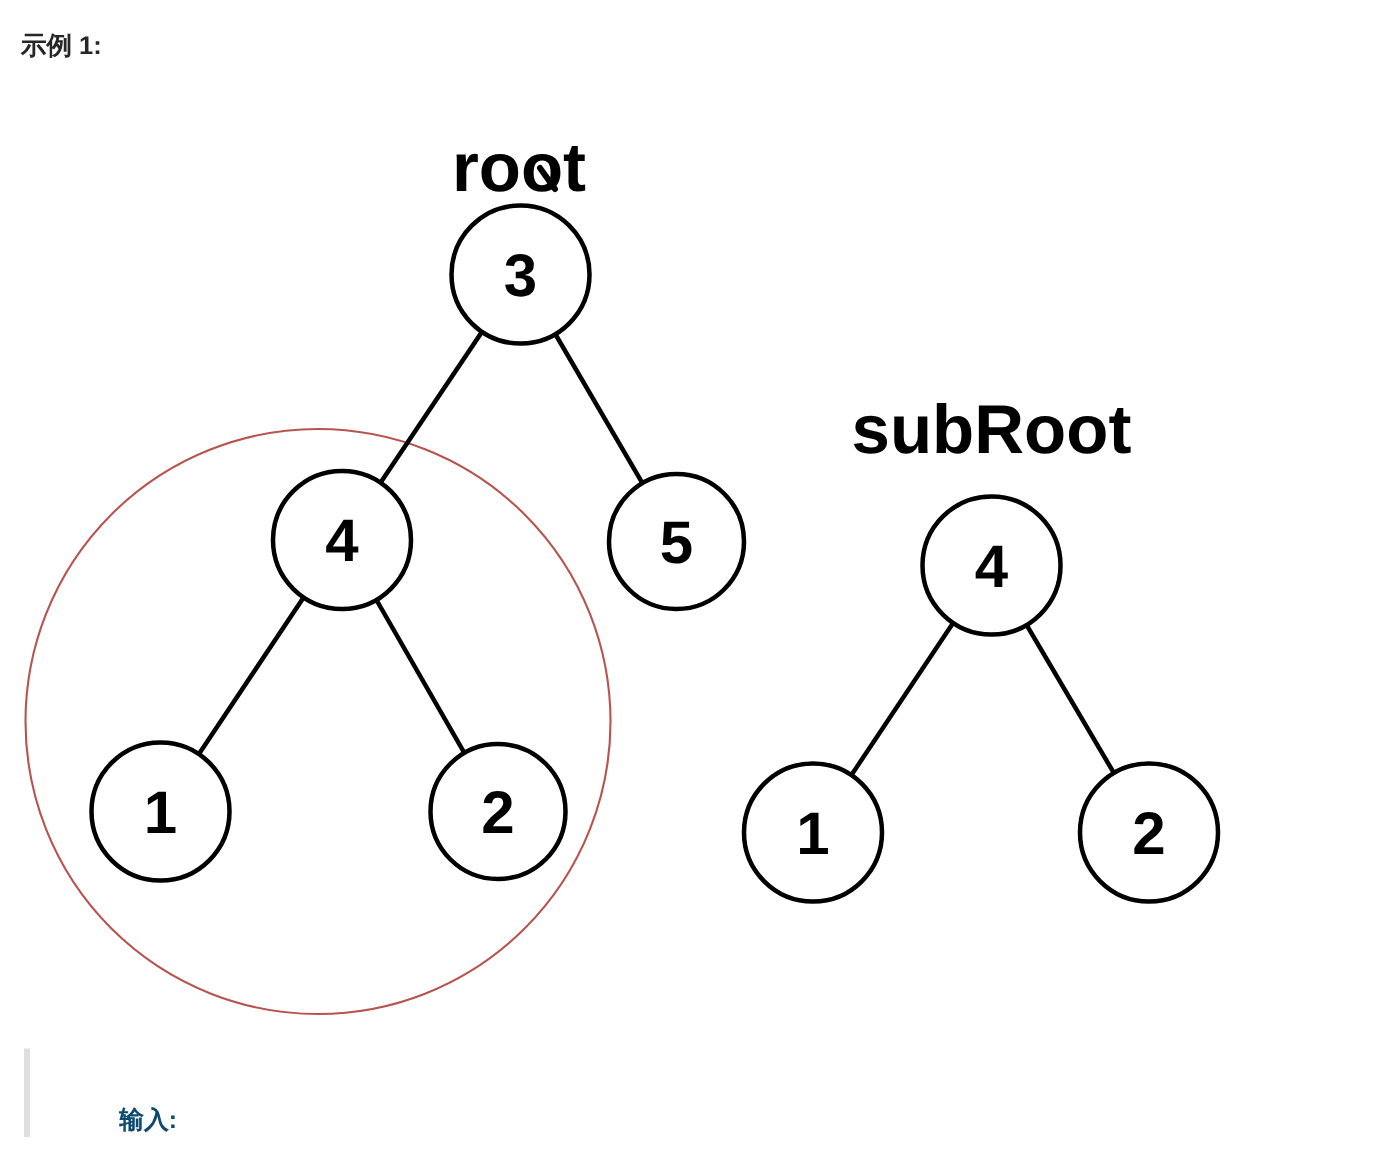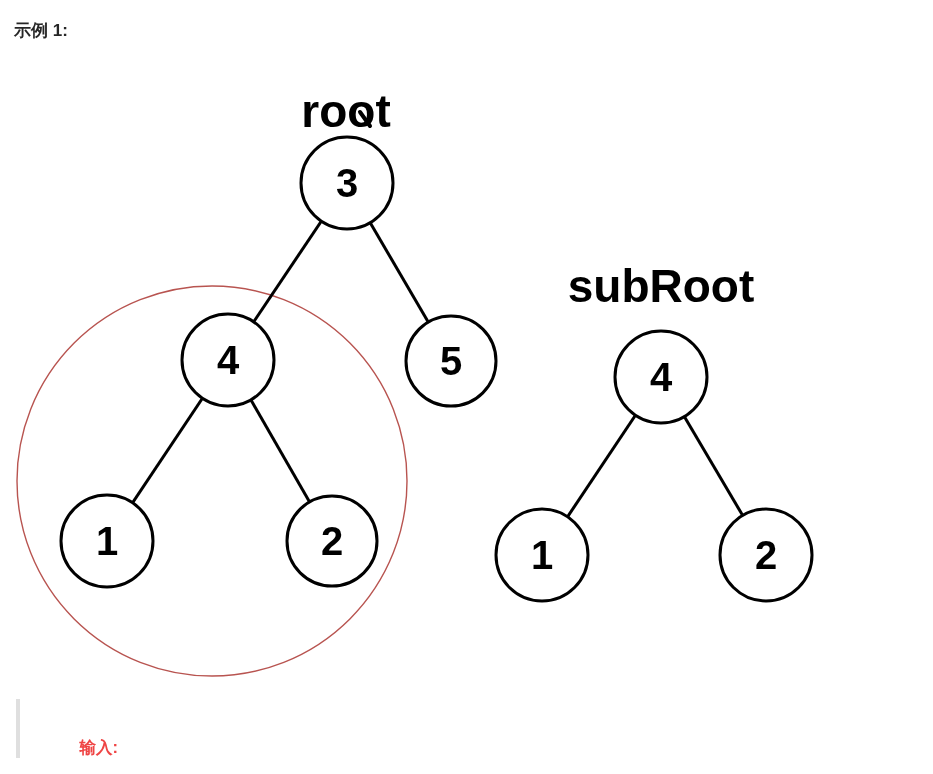--- a/index.html
+++ b/index.html
@@ -67,21 +67,21 @@
     padding:2px 0 4px 22px;
   }
   .io-line{
     font-size:16.5px;
     line-height:31px;
     white-space:pre;
   }
   .io-label{
     font-family:"Liberation Sans","DejaVu Sans",sans-serif;
     font-weight:700;
-    color:#ef4444;
+    color:#0c4a6e;
     padding-left:10px;
   }
   .io-value{
     font-family:"DejaVu Sans Mono","Liberation Mono",monospace;
     color:#595959;
     margin-left:7px;
   }
 </style>
 </head>
 <body>

